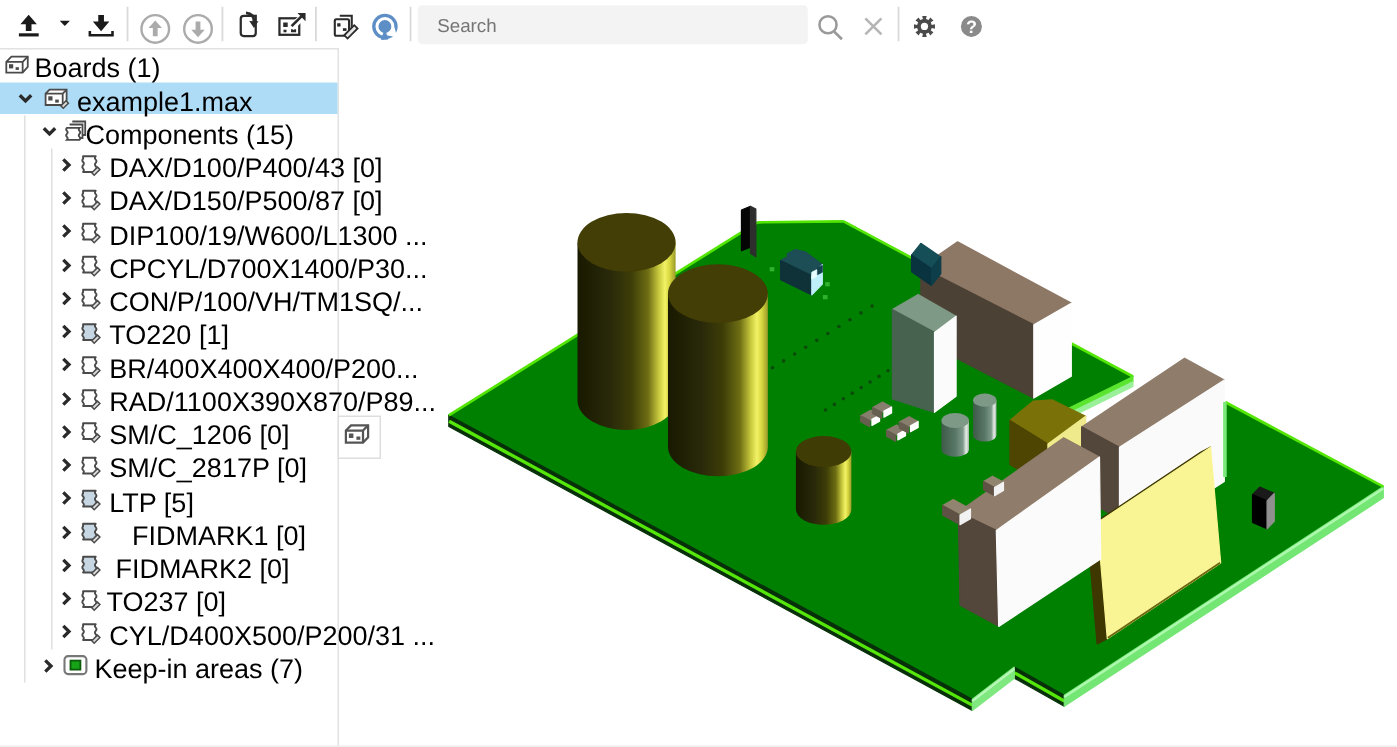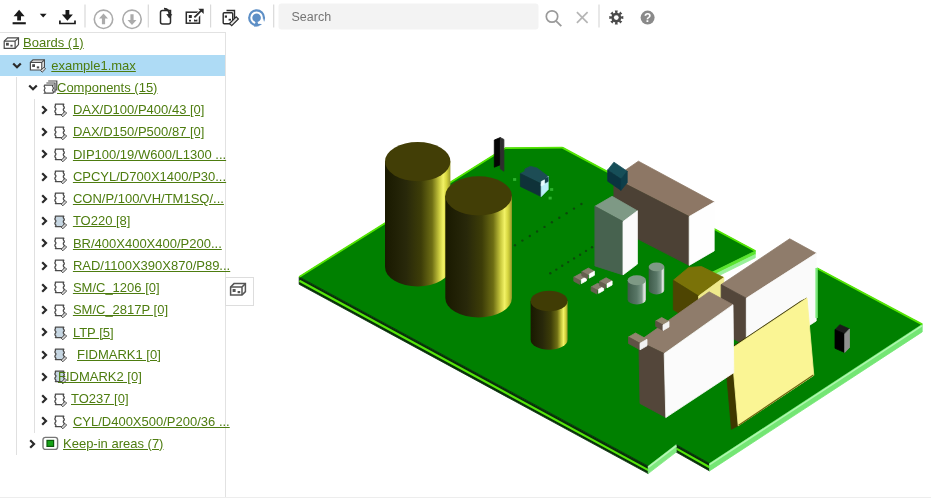--- a/index.html
+++ b/index.html
@@ -1,17 +1,17 @@
 <!DOCTYPE html>
 <html><head><meta charset="utf-8">
 <style>
   html,body{margin:0;padding:0;width:931px;height:498px;overflow:hidden;background:#fff;
     font-family:"Liberation Sans", sans-serif;}
   .abs{position:absolute;}
-  .row-text{font-size:13px;color:#4d7c0f;white-space:nowrap;text-decoration:underline;}
+  .row-text{font-size:18px;color:#000000;white-space:nowrap;}
 </style></head>
 <body>
 
 <svg class="abs" style="left:0;top:0" width="931" height="498" viewBox="0 0 931 498">
 <defs>
   <linearGradient id="oliv" x1="0" y1="0" x2="1" y2="0">
     <stop offset="0" stop-color="#191900"></stop>
         <stop offset="0.32" stop-color="#28280a"></stop>
     <stop offset="0.55" stop-color="#3d3d08"></stop>
         <stop offset="0.72" stop-color="#6e6e14"></stop>
@@ -308,21 +308,21 @@
       <path d="M9.2,13.2 L13,9.4 L14.6,11 L10.8,14.8 Z" fill="#dcdcdc" stroke="#4a4a4a" stroke-width="1"></path>
     </svg>
     <div class="abs row-text" style="left:72.9px;top:191.2px">CON/P/100/VH/TM1SQ/...</div>
 <svg class="abs" style="left:39px;top:215.0px" width="11" height="12">
       <polyline points="3.2,2.2 7,6 3.2,9.8" fill="none" stroke="#2a2a2a" stroke-width="2.2"></polyline>
     </svg>
     <svg class="abs" style="left:52px;top:213.5px" width="16" height="16" viewBox="0 0 16 16">
       <path d="M3.4,2.2 h8.4 c0,0 -1.2,1.1 0,2.2 c1.2,1.1 0,2.2 0,2.2 c0,0 -1.2,1.1 0,2.2 c1.2,1.1 0,2.2 0,2.2 v1.6 h-8.4 c0,0 1.2,-1.1 0,-2.2 c-1.2,-1.1 0,-2.2 0,-2.2 c0,0 1.2,-1.1 0,-2.2 c-1.2,-1.1 0,-2.2 0,-2.2 Z" fill="#c6d6e2" stroke="#4a4a4a" stroke-width="1.3" stroke-linejoin="round"></path>
       <path d="M9.2,13.2 L13,9.4 L14.6,11 L10.8,14.8 Z" fill="#dcdcdc" stroke="#4a4a4a" stroke-width="1"></path>
     </svg>
-    <div class="abs row-text" style="left:72.9px;top:213.4px">TO220 [8]</div>
+    <div class="abs row-text" style="left:72.9px;top:213.4px">TO220 [1]</div>
 <svg class="abs" style="left:39px;top:237.3px" width="11" height="12">
       <polyline points="3.2,2.2 7,6 3.2,9.8" fill="none" stroke="#2a2a2a" stroke-width="2.2"></polyline>
     </svg>
     <svg class="abs" style="left:52px;top:235.8px" width="16" height="16" viewBox="0 0 16 16">
       <path d="M3.4,2.2 h8.4 c0,0 -1.2,1.1 0,2.2 c1.2,1.1 0,2.2 0,2.2 c0,0 -1.2,1.1 0,2.2 c1.2,1.1 0,2.2 0,2.2 v1.6 h-8.4 c0,0 1.2,-1.1 0,-2.2 c-1.2,-1.1 0,-2.2 0,-2.2 c0,0 1.2,-1.1 0,-2.2 c-1.2,-1.1 0,-2.2 0,-2.2 Z" fill="#ffffff" stroke="#4a4a4a" stroke-width="1.3" stroke-linejoin="round"></path>
       <path d="M9.2,13.2 L13,9.4 L14.6,11 L10.8,14.8 Z" fill="#dcdcdc" stroke="#4a4a4a" stroke-width="1"></path>
     </svg>
     <div class="abs row-text" style="left:72.9px;top:235.7px">BR/400X400X400/P200...</div>
 <svg class="abs" style="left:39px;top:259.5px" width="11" height="12">
       <polyline points="3.2,2.2 7,6 3.2,9.8" fill="none" stroke="#2a2a2a" stroke-width="2.2"></polyline>
@@ -356,45 +356,45 @@
       <path d="M9.2,13.2 L13,9.4 L14.6,11 L10.8,14.8 Z" fill="#dcdcdc" stroke="#4a4a4a" stroke-width="1"></path>
     </svg>
     <div class="abs row-text" style="left:72.9px;top:324.7px">LTP [5]</div>
 <svg class="abs" style="left:39px;top:348.5px" width="11" height="12">
       <polyline points="3.2,2.2 7,6 3.2,9.8" fill="none" stroke="#2a2a2a" stroke-width="2.2"></polyline>
     </svg>
     <svg class="abs" style="left:52px;top:347.0px" width="16" height="16" viewBox="0 0 16 16">
       <path d="M3.4,2.2 h8.4 c0,0 -1.2,1.1 0,2.2 c1.2,1.1 0,2.2 0,2.2 c0,0 -1.2,1.1 0,2.2 c1.2,1.1 0,2.2 0,2.2 v1.6 h-8.4 c0,0 1.2,-1.1 0,-2.2 c-1.2,-1.1 0,-2.2 0,-2.2 c0,0 1.2,-1.1 0,-2.2 c-1.2,-1.1 0,-2.2 0,-2.2 Z" fill="#c6d6e2" stroke="#4a4a4a" stroke-width="1.3" stroke-linejoin="round"></path>
       <path d="M9.2,13.2 L13,9.4 L14.6,11 L10.8,14.8 Z" fill="#dcdcdc" stroke="#4a4a4a" stroke-width="1"></path>
     </svg>
-    <div class="abs row-text" style="left:77px;top:346.9px">FIDMARK1 [0]</div>
+    <div class="abs row-text" style="left:88px;top:346.9px">FIDMARK1 [0]</div>
 <svg class="abs" style="left:39px;top:370.8px" width="11" height="12">
       <polyline points="3.2,2.2 7,6 3.2,9.8" fill="none" stroke="#2a2a2a" stroke-width="2.2"></polyline>
     </svg>
     <svg class="abs" style="left:52px;top:369.3px" width="16" height="16" viewBox="0 0 16 16">
       <path d="M3.4,2.2 h8.4 c0,0 -1.2,1.1 0,2.2 c1.2,1.1 0,2.2 0,2.2 c0,0 -1.2,1.1 0,2.2 c1.2,1.1 0,2.2 0,2.2 v1.6 h-8.4 c0,0 1.2,-1.1 0,-2.2 c-1.2,-1.1 0,-2.2 0,-2.2 c0,0 1.2,-1.1 0,-2.2 c-1.2,-1.1 0,-2.2 0,-2.2 Z" fill="#c6d6e2" stroke="#4a4a4a" stroke-width="1.3" stroke-linejoin="round"></path>
       <path d="M9.2,13.2 L13,9.4 L14.6,11 L10.8,14.8 Z" fill="#dcdcdc" stroke="#4a4a4a" stroke-width="1"></path>
     </svg>
-    <div class="abs row-text" style="left:58px;top:369.2px">FIDMARK2 [0]</div>
+    <div class="abs row-text" style="left:77px;top:369.2px">FIDMARK2 [0]</div>
 <svg class="abs" style="left:39px;top:393.0px" width="11" height="12">
       <polyline points="3.2,2.2 7,6 3.2,9.8" fill="none" stroke="#2a2a2a" stroke-width="2.2"></polyline>
     </svg>
     <svg class="abs" style="left:52px;top:391.5px" width="16" height="16" viewBox="0 0 16 16">
       <path d="M3.4,2.2 h8.4 c0,0 -1.2,1.1 0,2.2 c1.2,1.1 0,2.2 0,2.2 c0,0 -1.2,1.1 0,2.2 c1.2,1.1 0,2.2 0,2.2 v1.6 h-8.4 c0,0 1.2,-1.1 0,-2.2 c-1.2,-1.1 0,-2.2 0,-2.2 c0,0 1.2,-1.1 0,-2.2 c-1.2,-1.1 0,-2.2 0,-2.2 Z" fill="#ffffff" stroke="#4a4a4a" stroke-width="1.3" stroke-linejoin="round"></path>
       <path d="M9.2,13.2 L13,9.4 L14.6,11 L10.8,14.8 Z" fill="#dcdcdc" stroke="#4a4a4a" stroke-width="1"></path>
     </svg>
     <div class="abs row-text" style="left:71px;top:391.4px">TO237 [0]</div>
 <svg class="abs" style="left:39px;top:415.3px" width="11" height="12">
       <polyline points="3.2,2.2 7,6 3.2,9.8" fill="none" stroke="#2a2a2a" stroke-width="2.2"></polyline>
     </svg>
     <svg class="abs" style="left:52px;top:413.8px" width="16" height="16" viewBox="0 0 16 16">
       <path d="M3.4,2.2 h8.4 c0,0 -1.2,1.1 0,2.2 c1.2,1.1 0,2.2 0,2.2 c0,0 -1.2,1.1 0,2.2 c1.2,1.1 0,2.2 0,2.2 v1.6 h-8.4 c0,0 1.2,-1.1 0,-2.2 c-1.2,-1.1 0,-2.2 0,-2.2 c0,0 1.2,-1.1 0,-2.2 c-1.2,-1.1 0,-2.2 0,-2.2 Z" fill="#ffffff" stroke="#4a4a4a" stroke-width="1.3" stroke-linejoin="round"></path>
       <path d="M9.2,13.2 L13,9.4 L14.6,11 L10.8,14.8 Z" fill="#dcdcdc" stroke="#4a4a4a" stroke-width="1"></path>
     </svg>
-    <div class="abs row-text" style="left:72.9px;top:413.7px">CYL/D400X500/P200/36 ...</div>
+    <div class="abs row-text" style="left:72.9px;top:413.7px">CYL/D400X500/P200/31 ...</div>
 <svg class="abs" style="left:27px;top:437.6px" width="11" height="12">
       <polyline points="3.2,2.2 7,6 3.2,9.8" fill="none" stroke="#2a2a2a" stroke-width="2.2"></polyline>
     </svg>
     <svg class="abs" style="left:42px;top:436.1px" width="17" height="15" viewBox="0 0 17 15">
       <rect x="1" y="1.4" width="14.6" height="12" rx="2.4" fill="#fff" stroke="#777" stroke-width="1.4"></rect>
       <rect x="5" y="4.4" width="6.6" height="6" fill="#17a317" stroke="#0b5b0b" stroke-width="1.2"></rect>
     </svg>
     <div class="abs row-text" style="left:63px;top:436.0px">Keep-in areas (7)</div>
   </div>
 </body></html>

